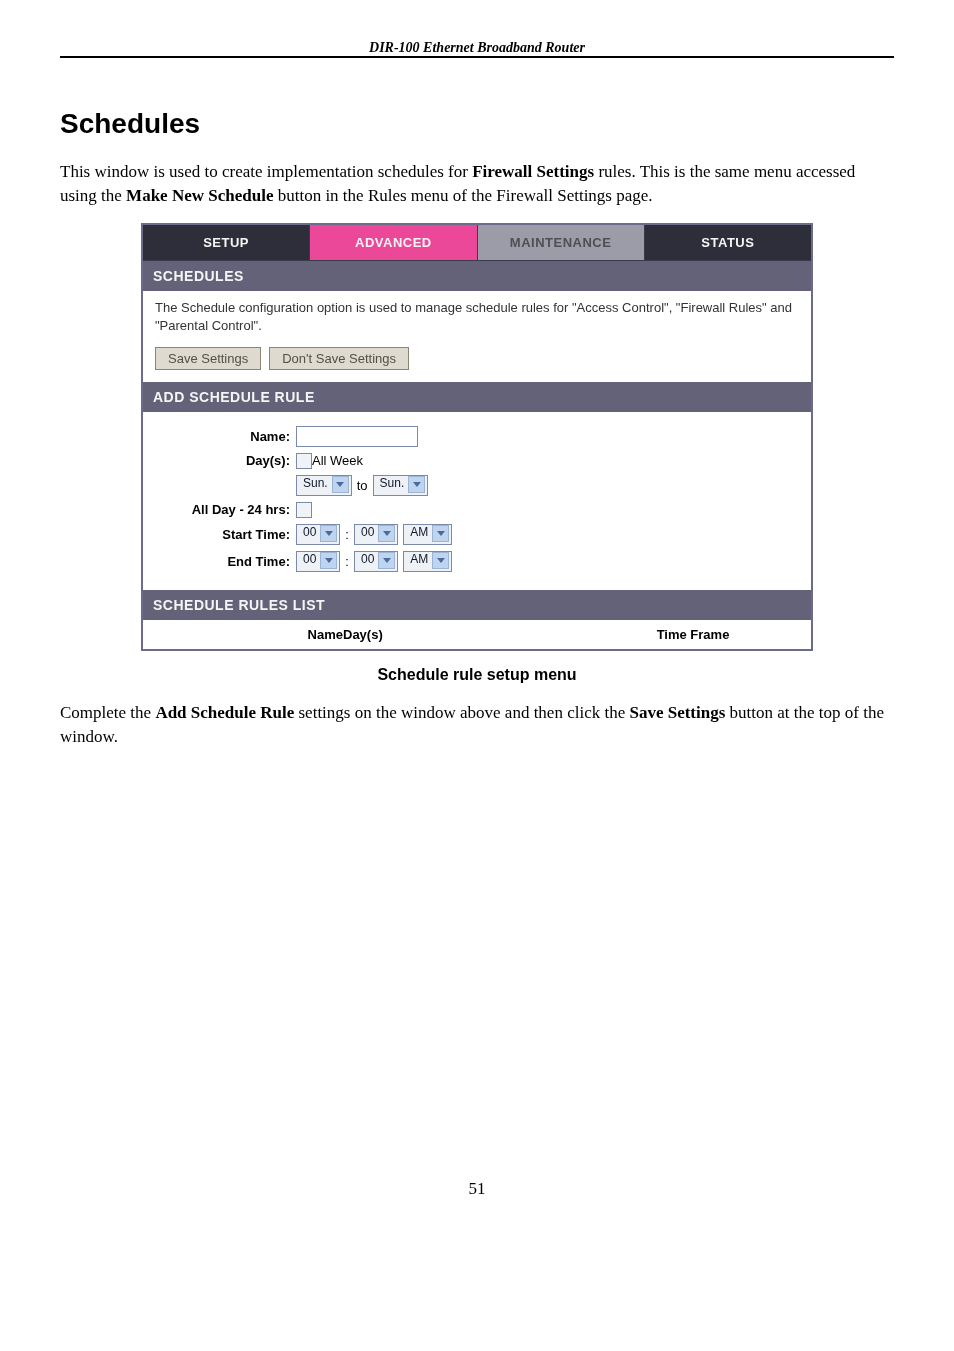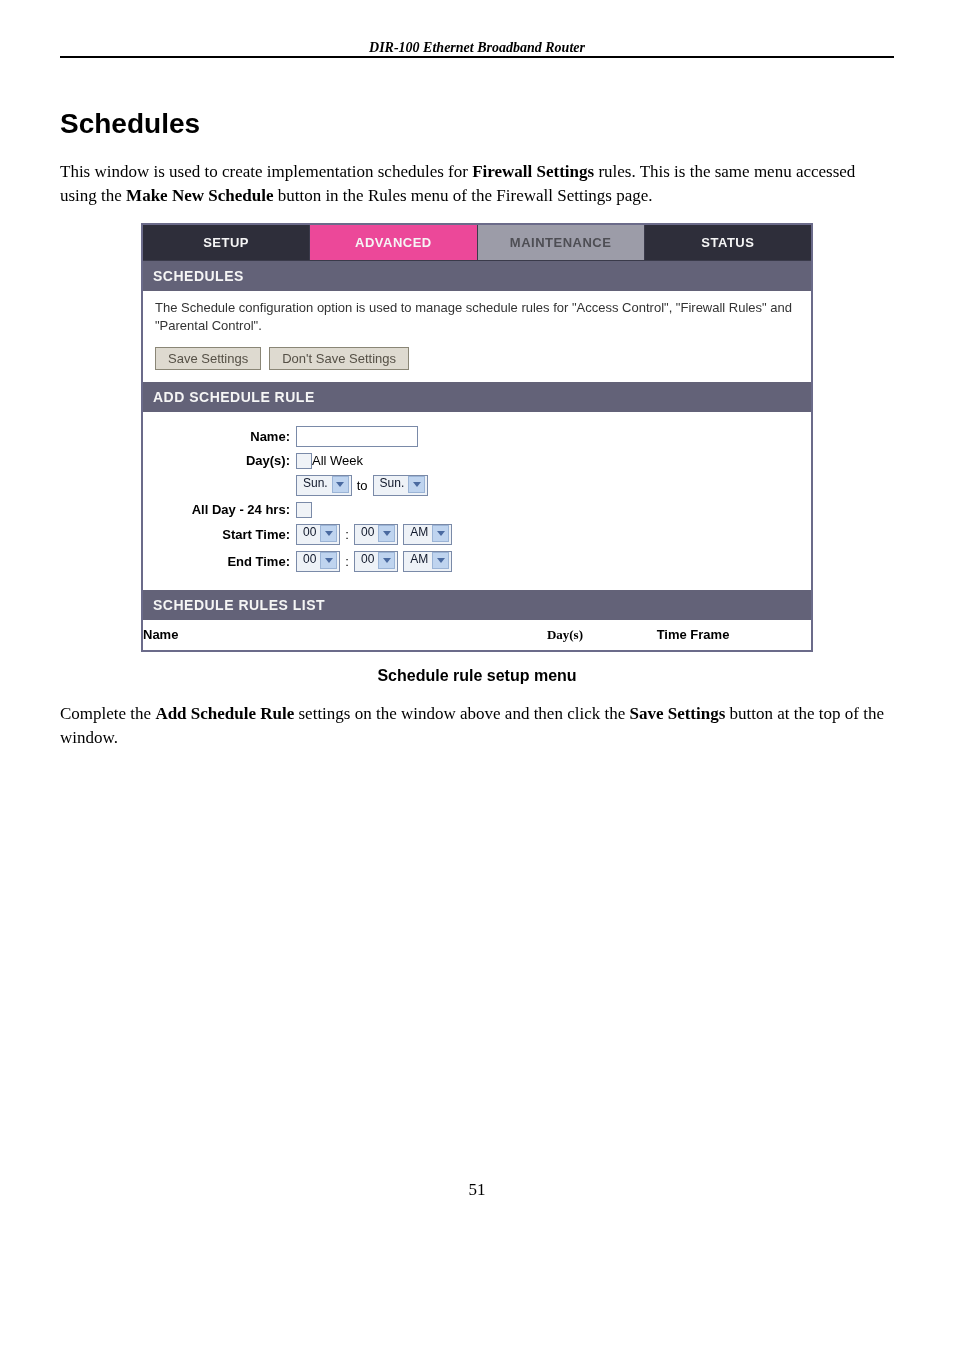--- a/index.html
+++ b/index.html
@@ -146,22 +146,22 @@
     }
     .sep { margin: 0 5px; }
     .rules-header {
       display: flex;
       background: white;
       padding: 7px 0;
       font-weight: bold;
       font-size: 13px;
       color: #000;
     }
-    .col-name { width: 200px; text-align: left; }
-    .col-days { width: 240px; text-align: right; font-family: Liberation Serif, serif; }
+    .col-name { width: 200px; text-align: right; }
+    .col-days { width: 240px; text-align: left; }
     .col-time { width: 220px; text-align: center; }
     .caption {
       text-align: center;
       font-weight: bold;
       font-family: Arial, sans-serif;
       font-size: 16px;
       margin-bottom: 15px;
     }
     .footer-text {
       font-size: 17px;

